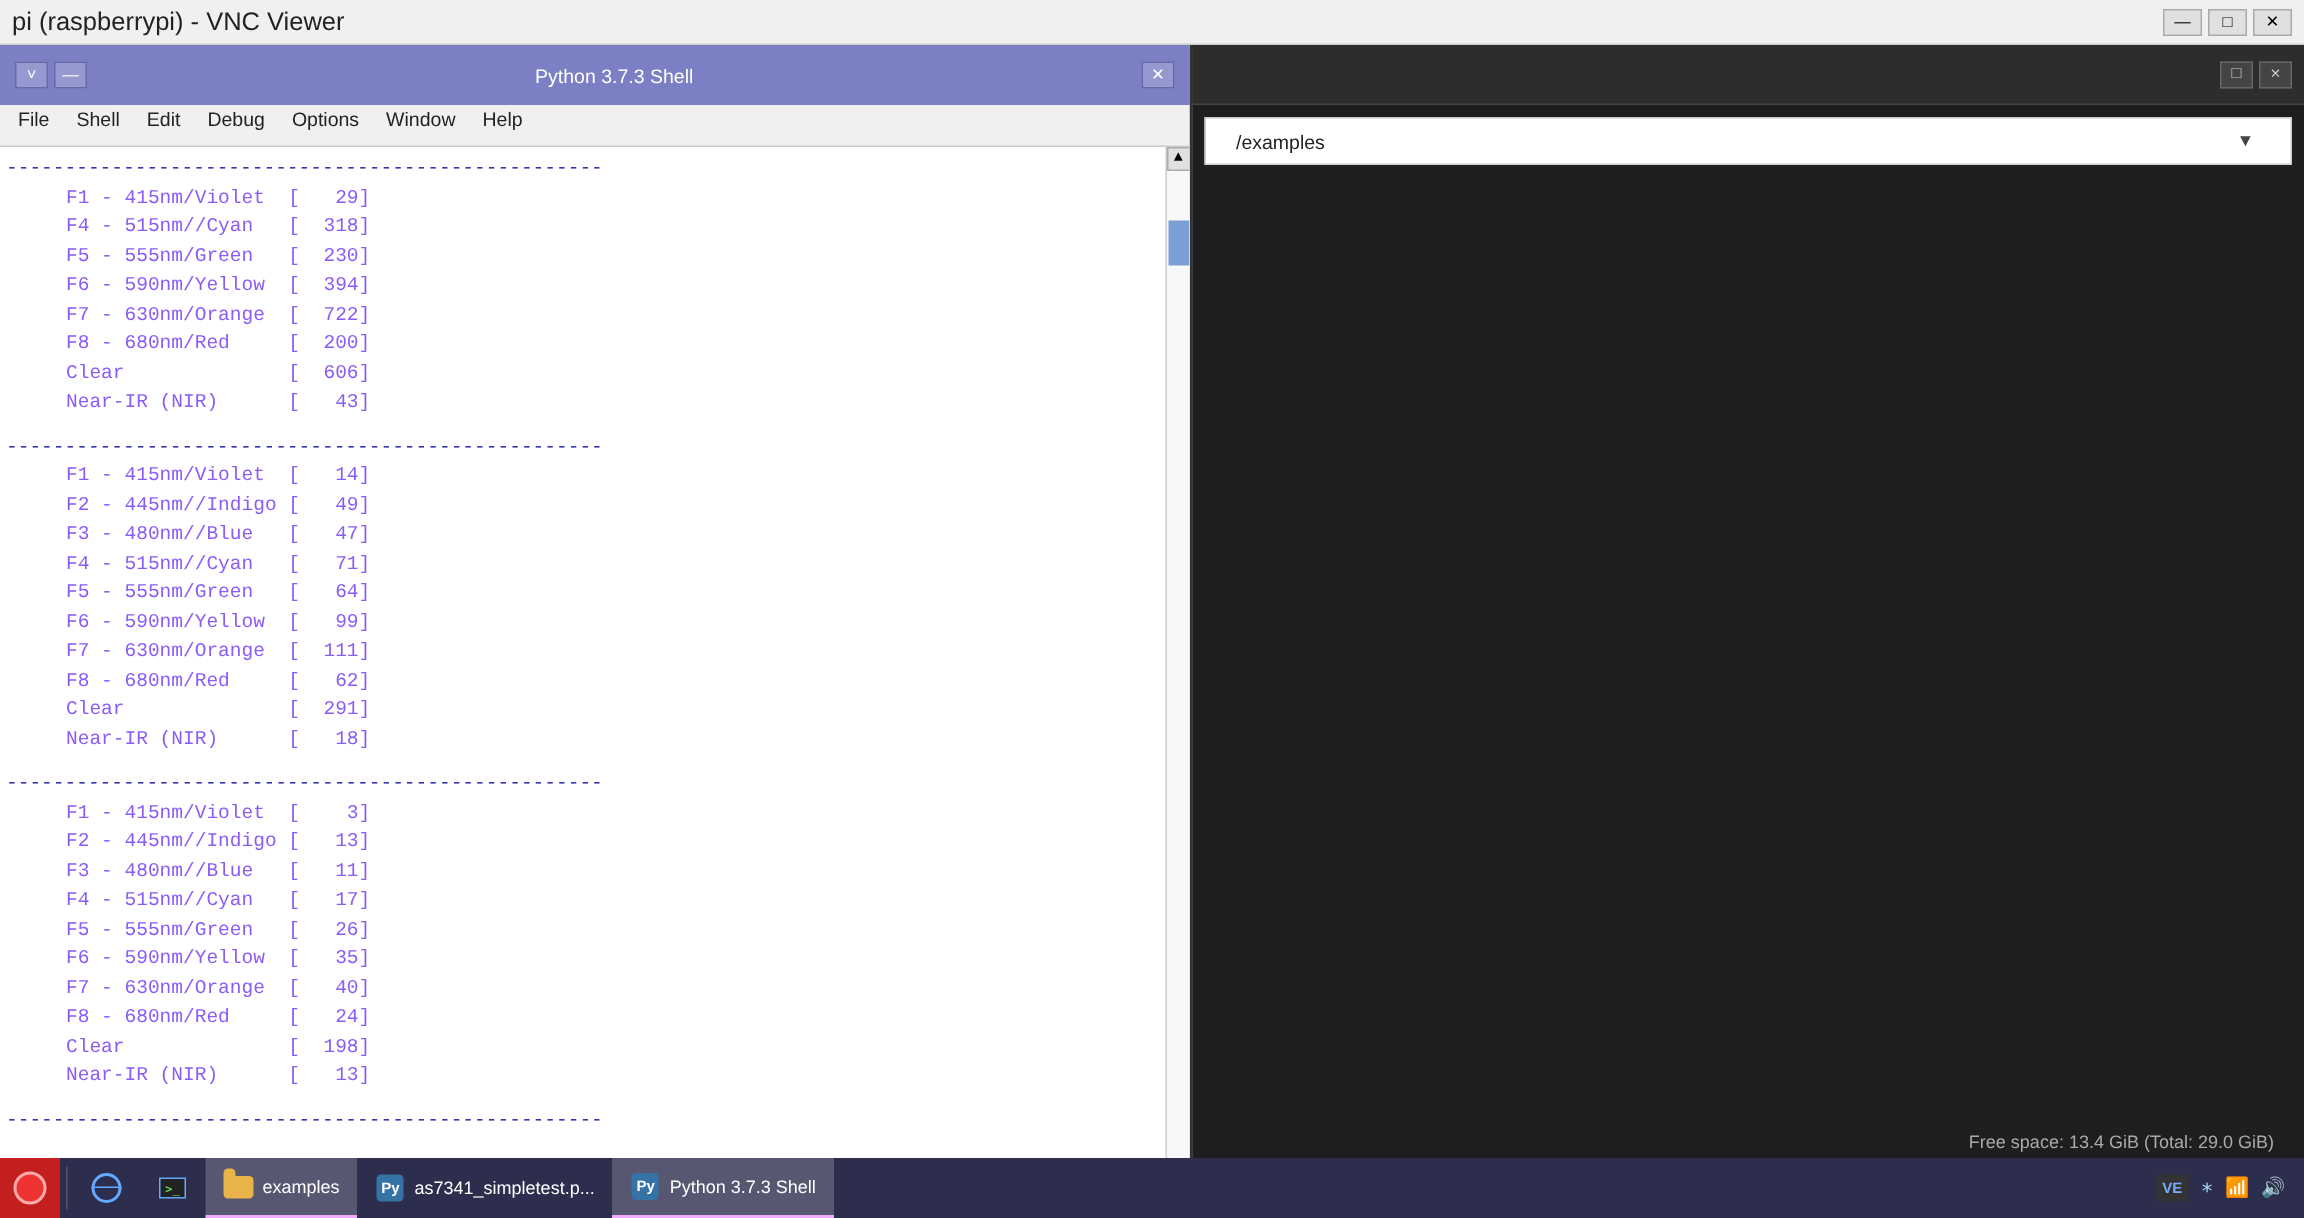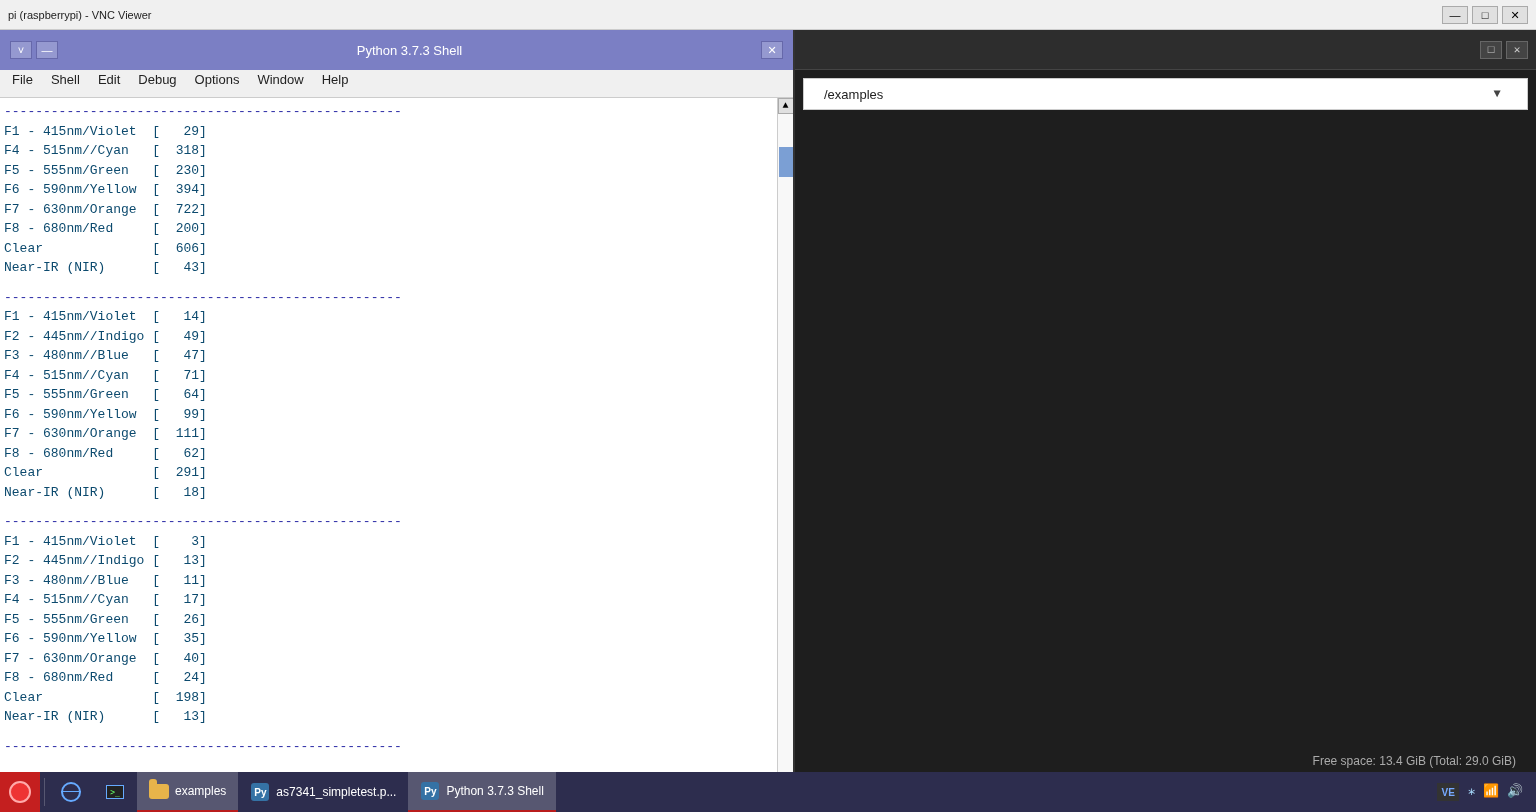--- a/index.html
+++ b/index.html
@@ -20,21 +20,21 @@
       display: flex;
       align-items: center;
       justify-content: space-between;
       padding: 0 8px;
       border-bottom: 1px solid #ccc;
       position: relative;
       z-index: 10;
     }
     .vnc-title {
       font-family: Arial, sans-serif;
-      font-size: 11px;
+      font-size: 17px;
       color: #222;
     }
     .vnc-controls {
       display: flex;
       gap: 4px;
     }
     .vnc-btn {
       width: 26px;
       height: 18px;
       background: #e0e0e0;
@@ -180,24 +180,25 @@
     }
     .status-text {
       font-family: Arial, sans-serif;
       font-size: 12px;
       color: #222;
     }
 
     
     .code-line {
       font-size: 13px;
-      color: #0c4a6e;
+      color: #8b5cf6;
       line-height: 1.5;
       white-space: pre;
       font-family: 'Courier New', Courier, monospace;
+      margin-left: 40px;
     }
     .separator-line {
       font-size: 13px;
       color: #2a2aa5;
       line-height: 1.5;
       white-space: pre;
       font-family: 'Courier New', Courier, monospace;
     }
 
     
@@ -291,33 +292,33 @@
       gap: 6px;
       cursor: pointer;
       border: none;
       background: transparent;
       color: white;
       font-family: Arial, sans-serif;
       font-size: 12px;
     }
     .taskbar-btn.active {
       background: rgba(255,255,255,0.2);
-      border-bottom: 2px solid #b91c1c;
+      border-bottom: 2px solid #f0abfc;
     }
     .taskbar-icon {
       width: 20px;
       height: 20px;
       display: flex;
       align-items: center;
       justify-content: center;
     }
     .taskbar-right {
       margin-left: auto;
       display: flex;
-      align-items: flex-start;
+      align-items: center;
       gap: 8px;
       padding-right: 12px;
     }
 
     
     .globe-icon {
       width: 20px;
       height: 20px;
       border: 2px solid #6af;
       border-radius: 50%;

